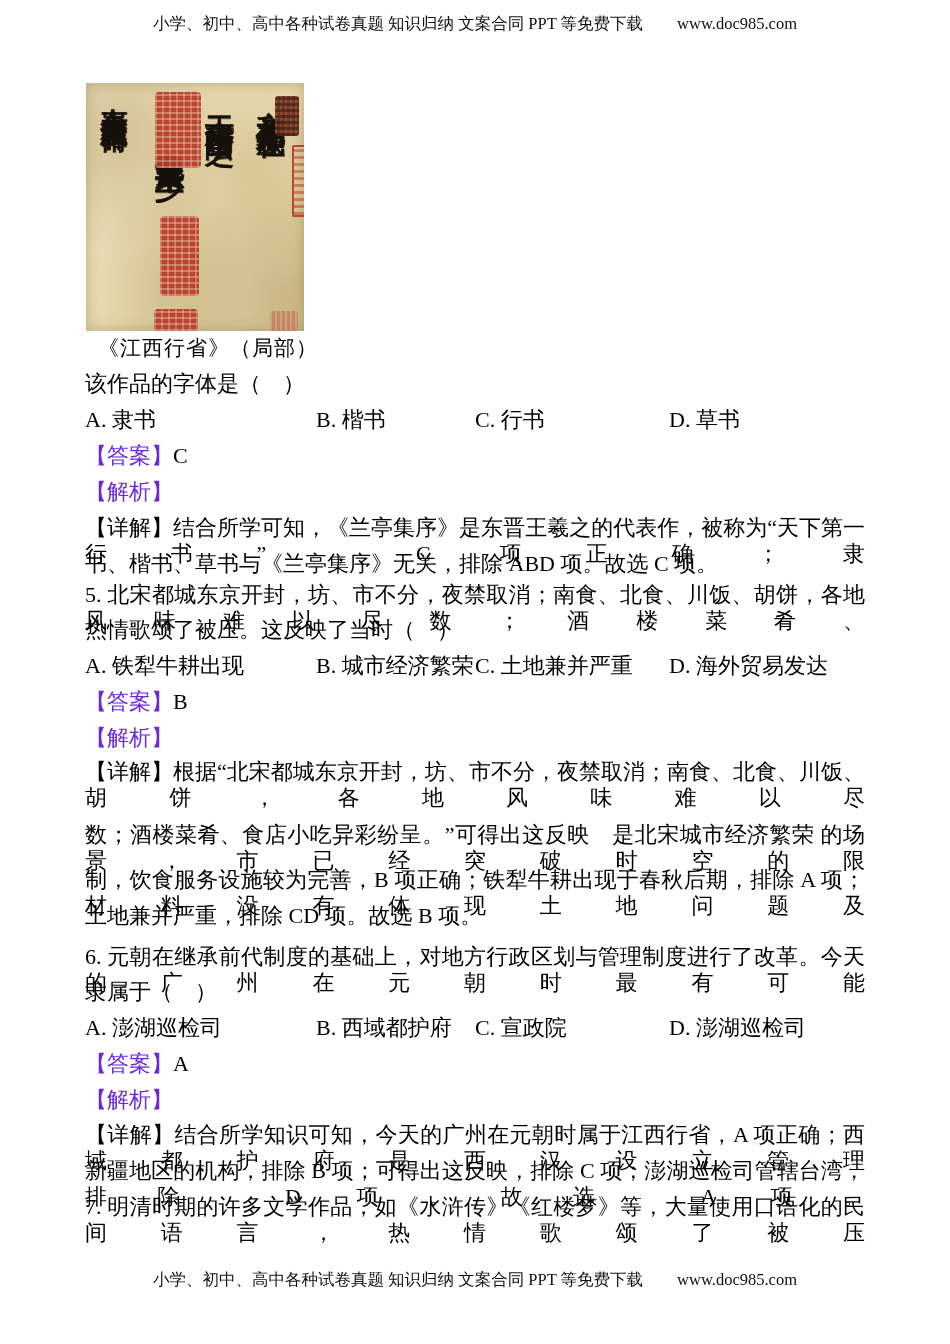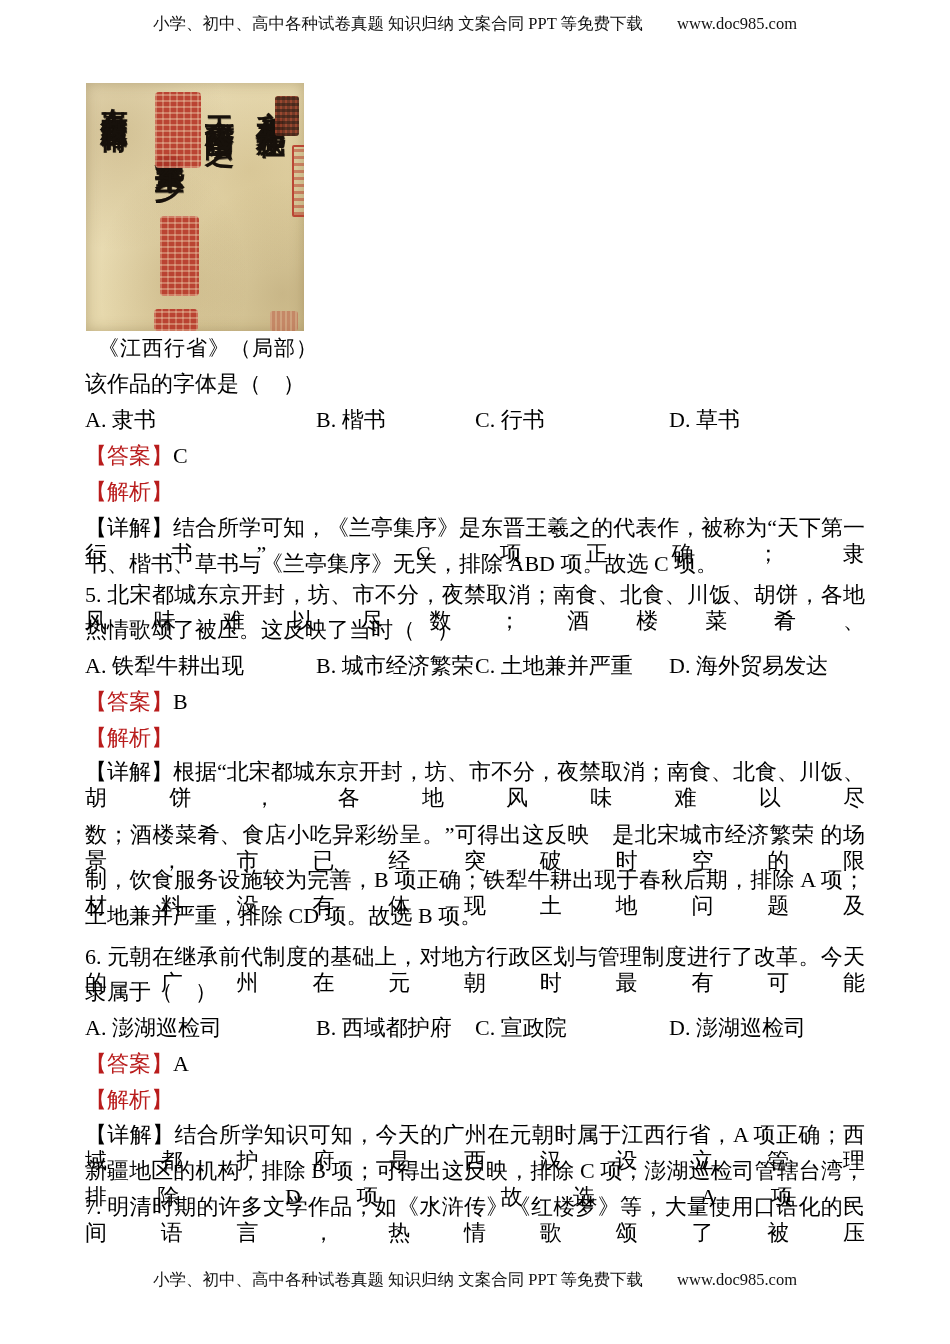--- a/index.html
+++ b/index.html
@@ -70,21 +70,21 @@
 
   
   .ln {
     position:absolute; left:85px; width:780px; font-size:22px; line-height:26px;
     color:#000;
   }
   .ln.full { text-align:justify; text-align-last:justify; }
   .opts { height:26px; }
   .opt { position:absolute; top:0; white-space:nowrap; }
   .o0 { left:0; } .o1 { left:196px;margin-left:35px; } .o2 { left:390px; } .o3 { left:584px; }
-  .b { color:#b91c1c; }
+  .b { color:#6d28d9; }
 </style>
 </head>
 <body>
 
 <div class="page">
 
   <div class="runhead hdr">
     <span>小学、初中、高中各种试卷真题  知识归纳  文案合同  PPT 等免费下载</span><span class="url">www.doc985.com</span>
   </div>
 

